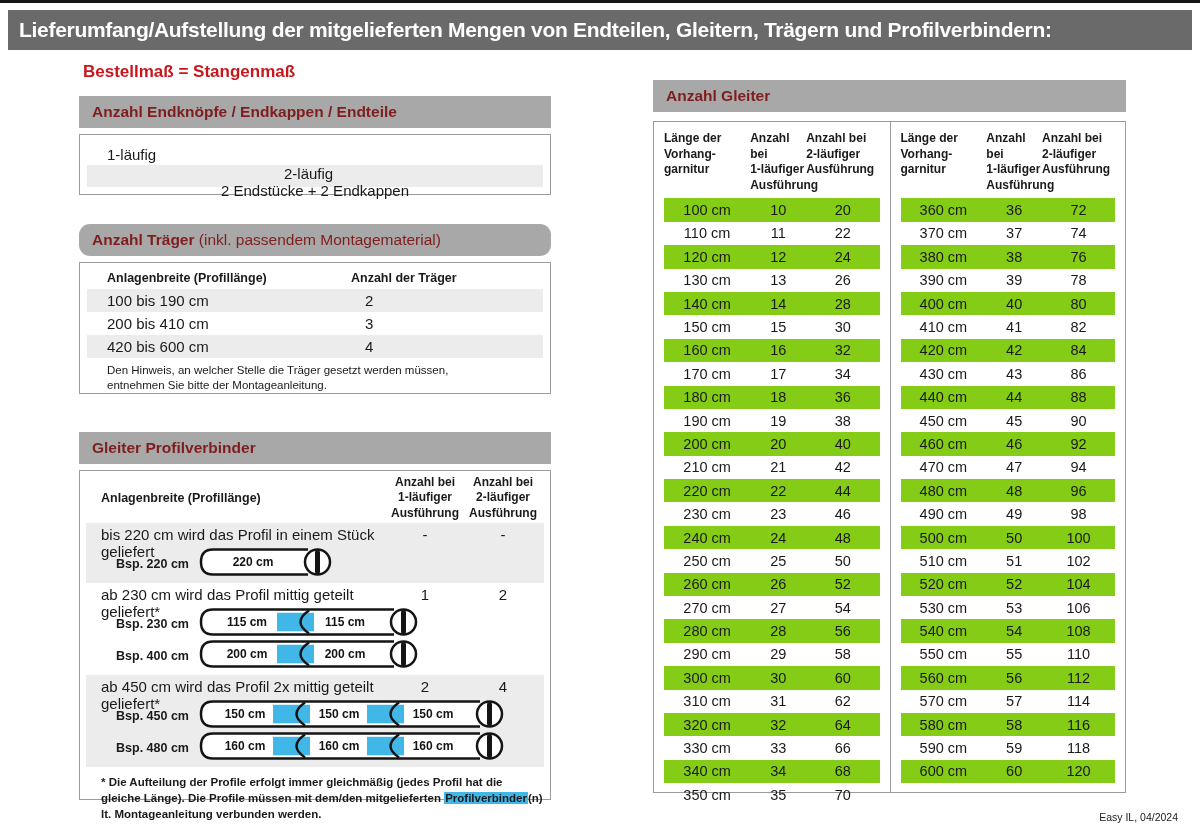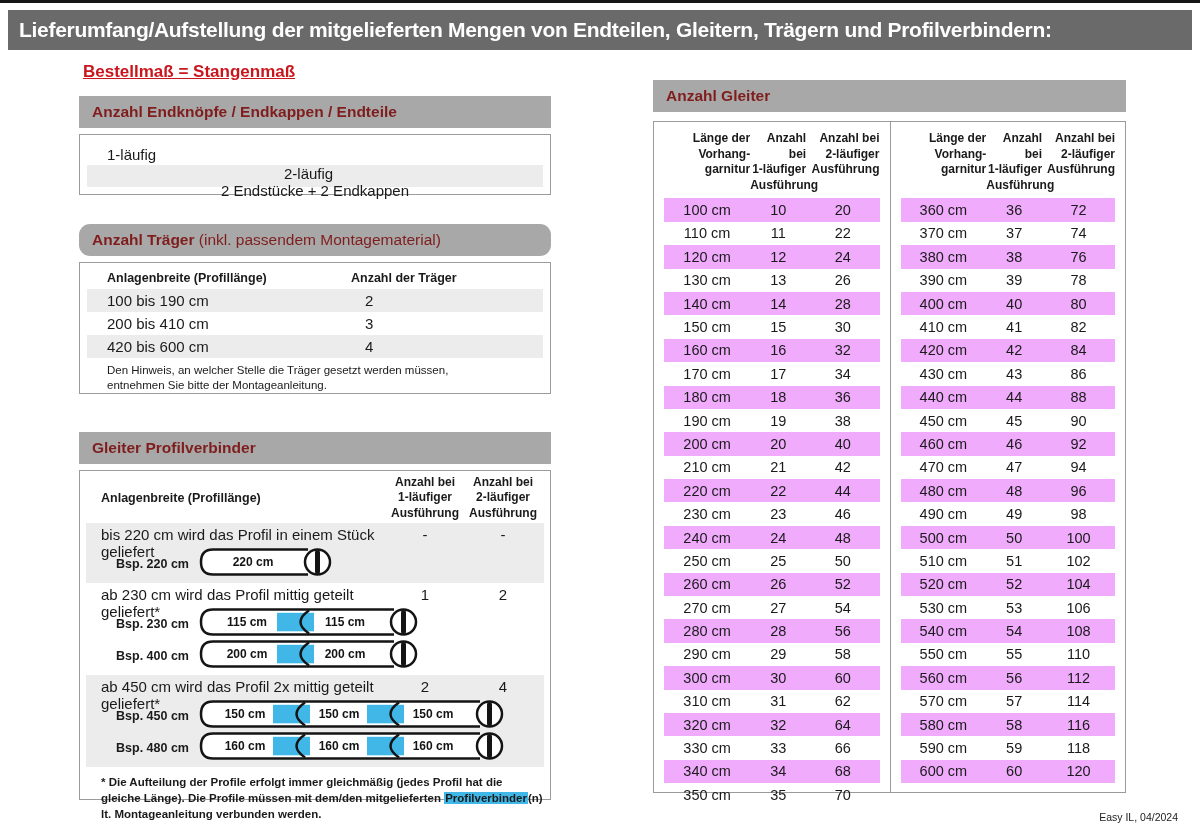--- a/index.html
+++ b/index.html
@@ -2,21 +2,21 @@
 <html><head>
 <meta charset="utf-8">
 <style>
   html,body{margin:0;padding:0;background:#fff;}
   .page{position:relative;width:1200px;height:833px;background:#fff;overflow:hidden;
         font-family:"Liberation Sans",sans-serif;color:#1a1a1a;}
   .topline{position:absolute;left:0;top:0;width:1200px;height:3px;background:#161616;}
   .titlebar{position:absolute;left:8px;top:10px;width:1184px;height:40px;background:#6b6a6a;
             display:flex;align-items:center;}
   .titlebar .t{color:#fff;font-size:21px;font-weight:bold;letter-spacing:-0.3px;padding-left:11px;}
-  .red-note{position:absolute;left:83px;top:62px;font-size:17px;font-weight:bold;color:#c9161d;text-decoration:underline;}
+  .red-note{position:absolute;left:83px;top:62px;font-size:17px;font-weight:bold;color:#c9161d;}
   .secbar{position:absolute;background:#a8a8a8;height:32px;display:flex;align-items:center;
           padding-left:13px;box-sizing:border-box;font-size:15.5px;color:#7f1d1d;}
   .secbar .b{font-weight:bold;}
   .secbar .r{font-weight:normal;white-space:pre;}
   .box{position:absolute;background:#fff;border:1px solid #9b9b9b;box-sizing:border-box;}
   
   #bar-end{left:79px;top:96px;width:472px;}
   #box-end{left:79px;top:134px;width:472px;height:61px;padding:8px 0;}
   #bar-tr{left:79px;top:224px;width:472px;border-radius:11px;}
   #box-tr{left:79px;top:262px;width:472px;height:132px;padding-top:3px;}
@@ -49,24 +49,24 @@
   .pv-head .pv-text{flex:1;padding-left:15px;font-size:15px;}
   .pv-head .pv-val{width:78px;text-align:center;font-size:15px;}
   .pv-ex{display:flex;align-items:center;margin-top:1px;height:31px;}
   .pv-ex .ex-label{width:112px;text-align:right;padding-right:9px;font-size:12.5px;font-weight:bold;box-sizing:border-box;}
   .pv-foot{margin:7px 6px 0;padding-left:15px;font-size:11.5px;font-weight:bold;line-height:1.4;width:444px;}
   .pv-foot .hl{padding:0 1px;}
   
   .g-half{width:50%;box-sizing:border-box;}
   .g-half.right{border-left:1px solid #9b9b9b;}
   .g-head{display:flex;padding:9px 10px 5px;}
-  .g-hcell{font-size:12px;font-weight:bold;text-align:right;line-height:1.3;white-space:pre-line;}
+  .g-hcell{font-size:12px;font-weight:bold;text-align:left;line-height:1.3;white-space:pre-line;}
   .g-c1{width:40%;} .g-c2{width:26%;} .g-c3{width:34%;}
   .g-row{display:flex;align-items:center;height:23.4px;margin:0 10px;font-size:14.5px;}
-  .g-row.alt{background:#f0abfc;}
+  .g-row.alt{background:#84cc16;}
   .g-row span{text-align:center;}
   .footer{position:absolute;right:22px;top:811px;font-size:10.5px;color:#222;}
 </style>
 </head>
 <body>
 
 <div class="page">
   <div class="topline"></div>
 
   <div class="titlebar">

